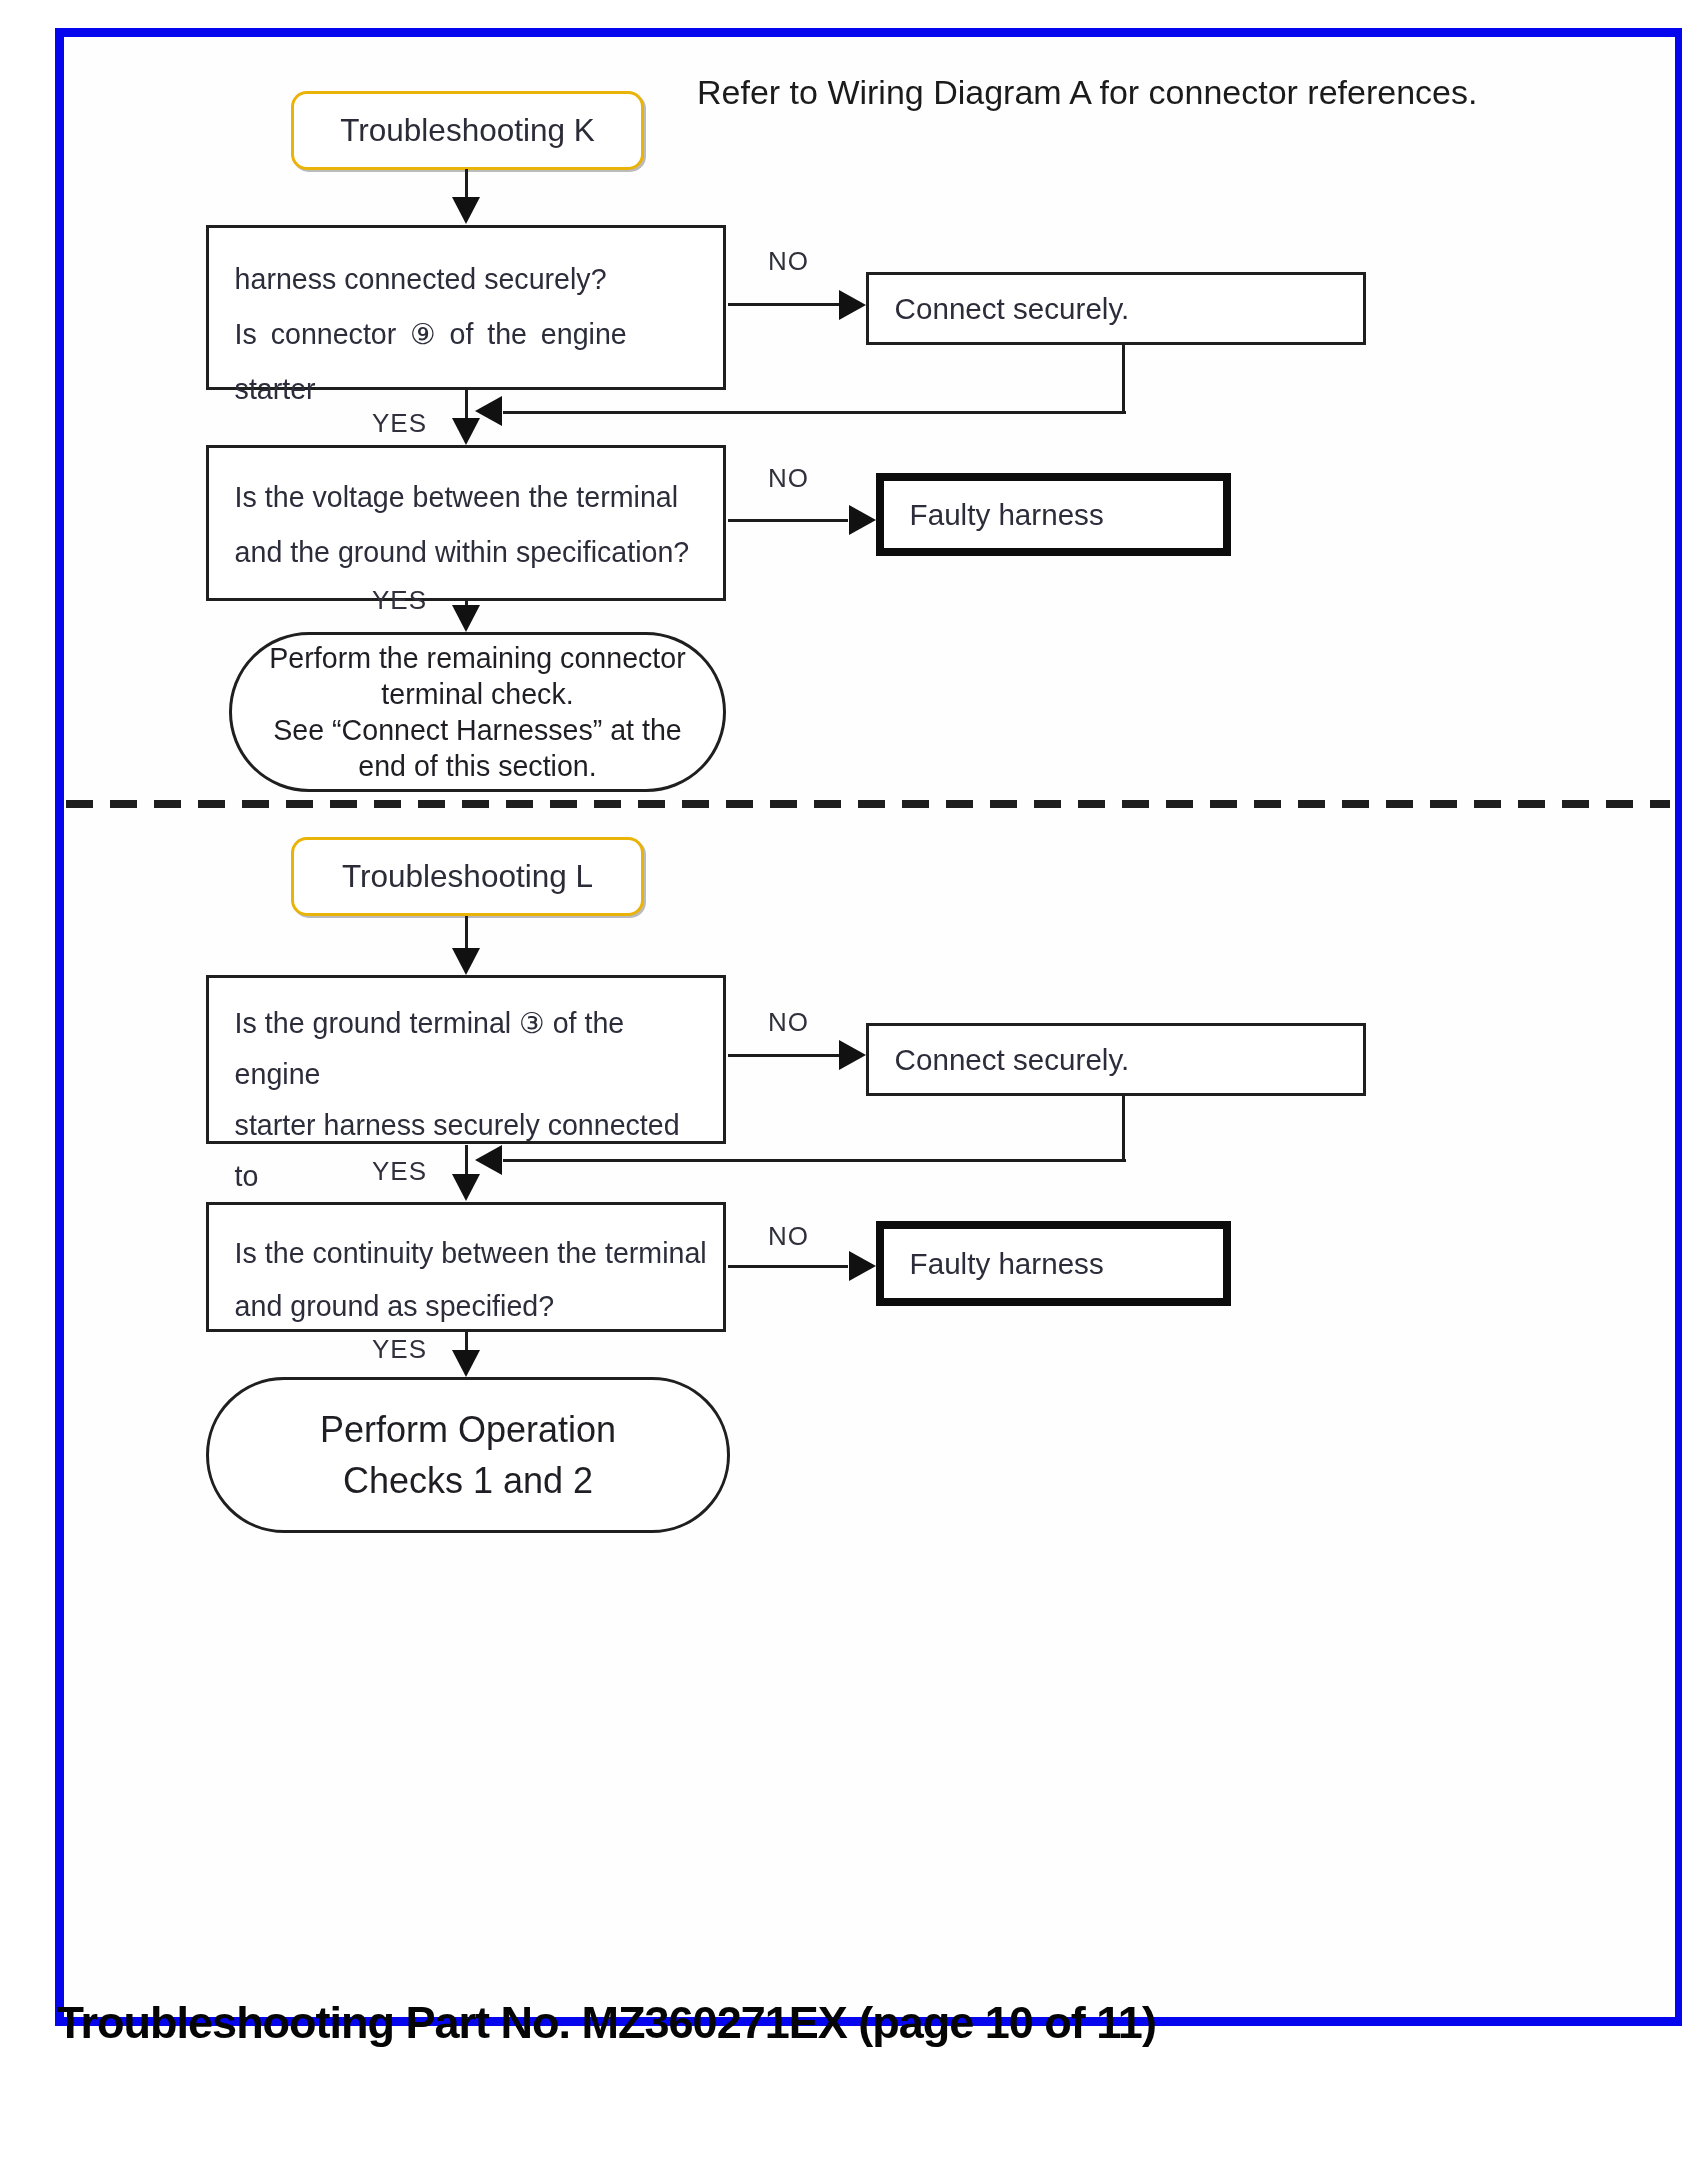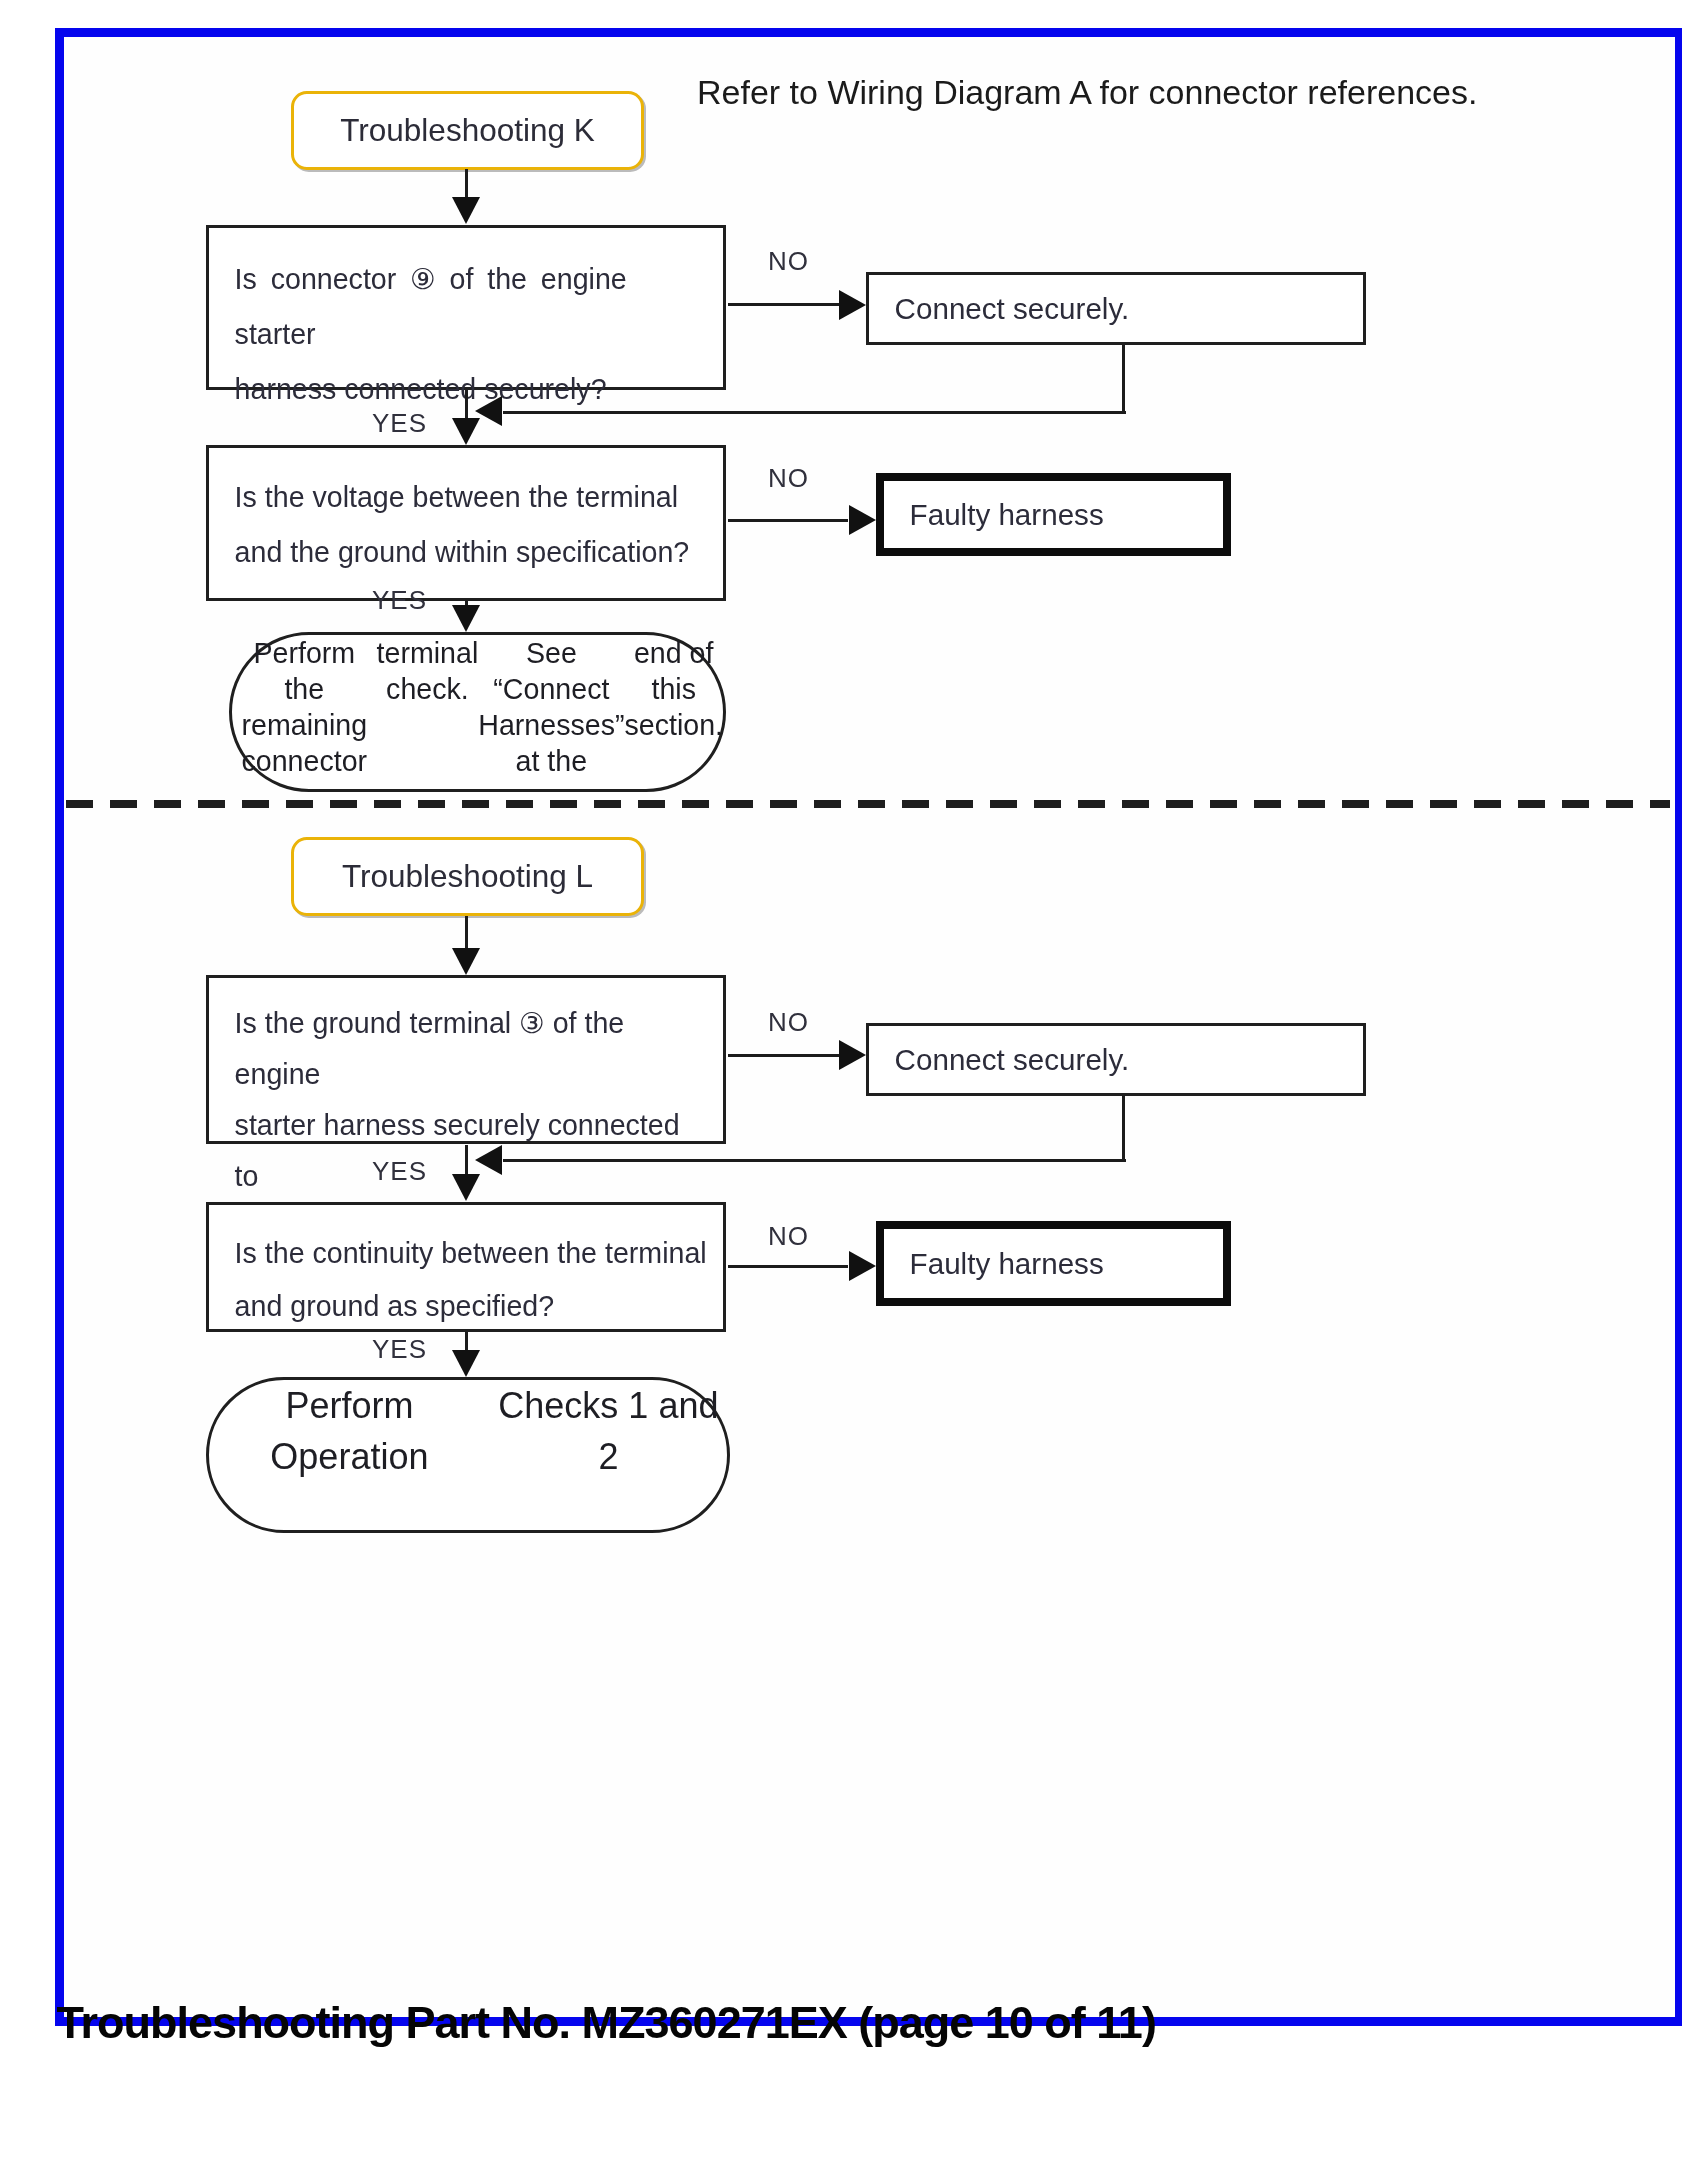--- a/index.html
+++ b/index.html
@@ -18,21 +18,21 @@
   .title-box{
     border:3px solid #eab308;border-radius:15.8px;display:flex;align-items:center;justify-content:center;
     font-size:31.5px;color:#2c2c38;box-shadow:2px 2px 0 #bbb;
   }
   .decision{font-size:28.6px;color:#2c2c3a;}
   .decision .ln{display:block;padding-left:25.6px;padding-right:13.8px;}
   .action{display:flex;align-items:center;padding-left:25.6px;font-size:29.6px;color:#2c2c3a;text-align:center;}
   .action.thick{border-width:8.9px;border-color:#0c0c0c;}
   .terminator{
     position:absolute;background:#fff;border:3px solid #1f1f1f;box-sizing:border-box;
-    display:flex;justify-content:center;text-align:center;color:#1e1e24;
+    display:flex;flex-direction:column;justify-content:center;text-align:center;color:#1e1e24;
   }
   .term-k{border-radius:83px;font-size:28.6px;line-height:36px;}
   .term-l{border-radius:79px;font-size:36px;line-height:51px;}
   .vline,.hline{position:absolute;background:#1c1c1c;}
   .vline{width:3px;}
   .hline{height:3px;}
   .ah-down{position:absolute;width:0;height:0;border-left:14.8px solid transparent;border-right:14.8px solid transparent;border-top:27.6px solid #111;}
   .ah-right{position:absolute;width:0;height:0;border-top:15.8px solid transparent;border-bottom:15.8px solid transparent;border-left:27.6px solid #111;}
   .ah-left{position:absolute;width:0;height:0;border-top:15.8px solid transparent;border-bottom:15.8px solid transparent;border-right:27.6px solid #111;}
   .lbl{position:absolute;font-size:26px;color:#30303c;letter-spacing:1px;text-align:right;}
@@ -55,22 +55,22 @@
   <div class="note">Refer to Wiring Diagram A for connector references.</div>
 
   <div class="box title-box" style="left:264px;top:91px;width:353px;height:79px;">
     <span>Troubleshooting K</span>
   </div>
 
   <div class="vline" style="left:438px;top:169px;height:31.5px;"></div>
   <div class="ah-down" style="left:425px;top:197px;"></div>
 
   <div class="box decision" style="left:179px;top:225px;width:520px;height:165px;padding-top:23.6px;line-height:55px;">
+    <span class="ln">harness connected securely?</span>
     <span class="ln ws">Is connector ⑨ of the engine starter</span>
-    <span class="ln">harness connected securely?</span>
   </div>
 
   <div class="lbl" style="left:741px;top:246px;">NO</div>
   <div class="hline" style="left:701px;top:303px;width:112px;"></div>
   <div class="ah-right" style="left:812px;top:290px;"></div>
 
   <div class="box action" style="left:839px;top:272px;width:500px;height:73px;">
     <span>Connect securely.</span>
   </div>
 

